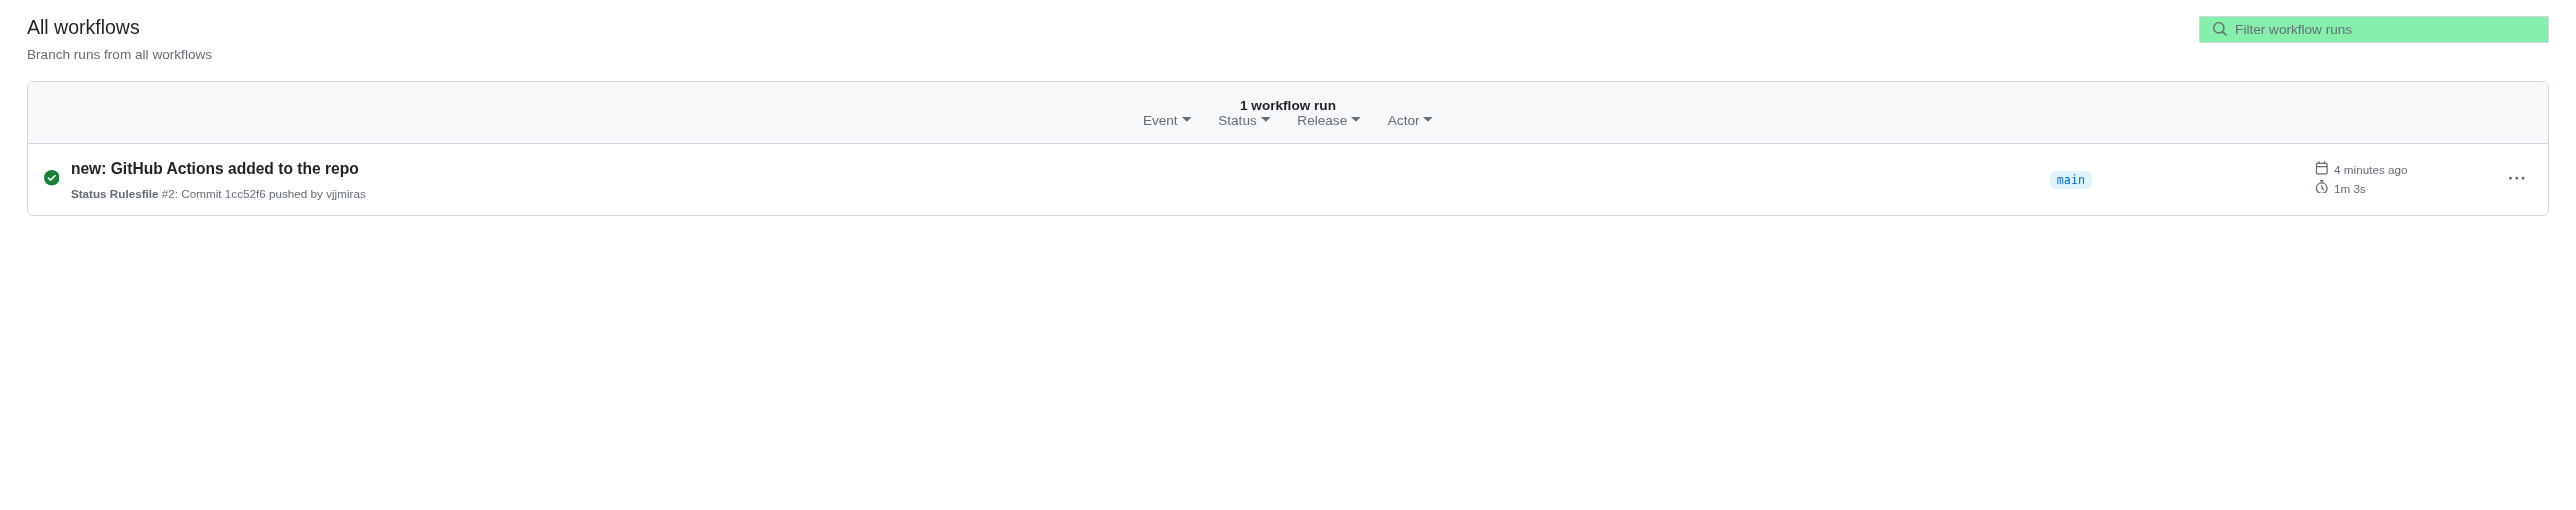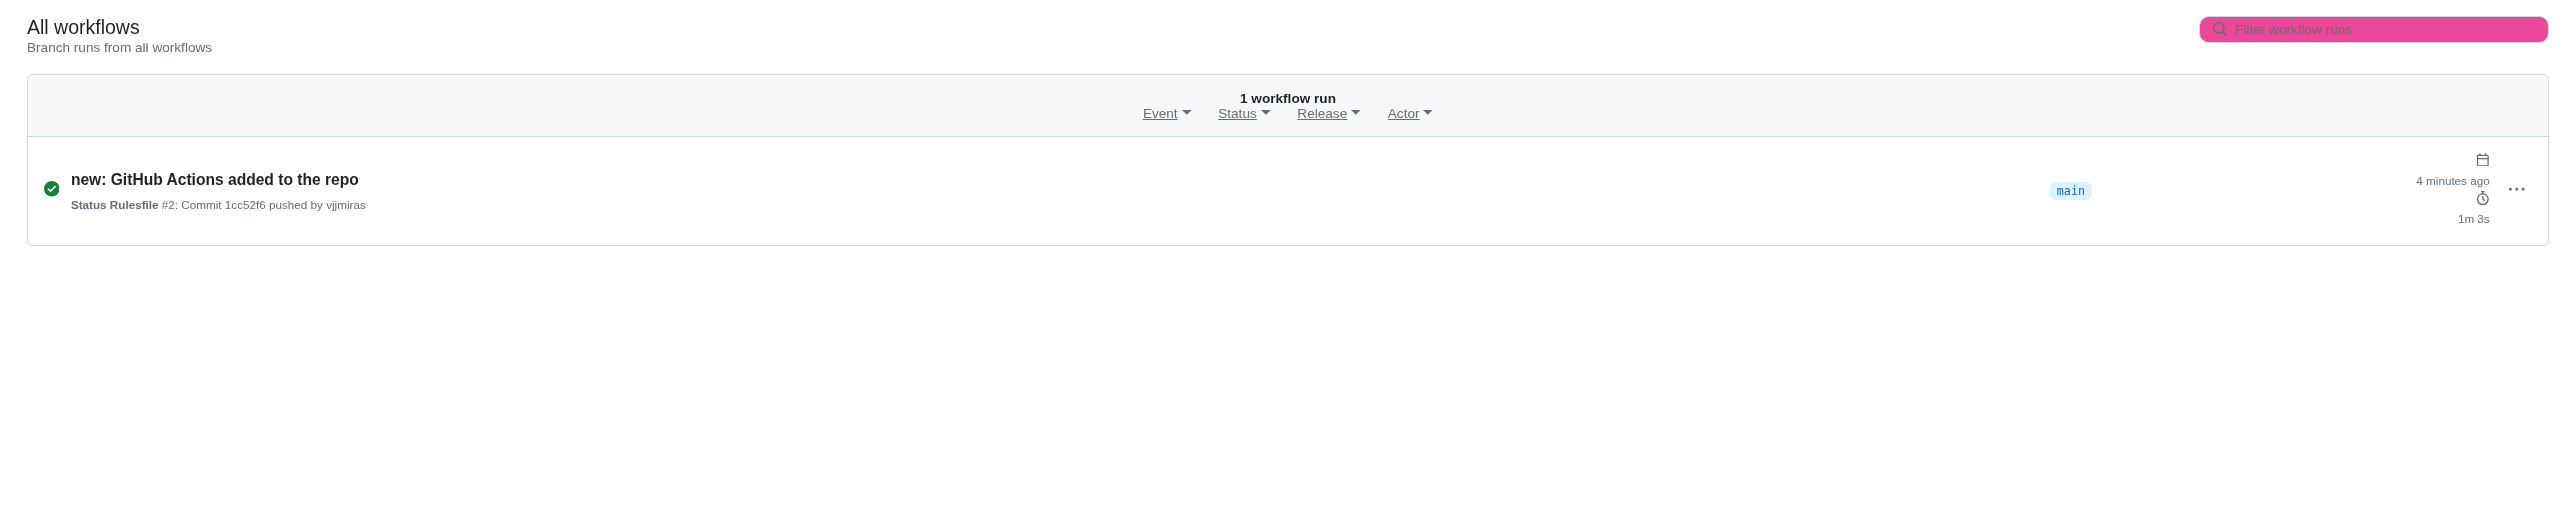--- a/index.html
+++ b/index.html
@@ -12,34 +12,34 @@
   .header-row {
     display: flex;
     justify-content: space-between;
     align-items: flex-start;
     margin-bottom: 19.5px;
   }
   .header-text h1 {
     font-size: 19.5px;
     font-weight: 400;
     color: #1f2328;
-    margin-bottom: 1px;
+    margin-bottom: 8px;
   }
   .header-text p {
     font-size: 13.6px;
     color: #656d76;
   }
   .search-box {
     display: flex;
     align-items: center;
     border: 1px solid #d0d7de;
-    border-radius: 10px;
+    border-radius: 0;
     padding: 4.9px 11.7px;
     width: 350px;
-    background: #ec4899;
+    background: #86efac;
   }
   .search-box svg { flex-shrink: 0; }
   .search-box input {
     border: none;
     outline: none;
     font-size: 13.6px;
     color: #1f2328;
     margin-left: 7.8px;
     width: 100%;
     background: transparent;
@@ -72,21 +72,20 @@
   .filter-btn {
     display: inline-flex;
     align-items: center;
     gap: 3.9px;
     background: none;
     border: none;
     font-size: 13.6px;
     color: #656d76;
     cursor: pointer;
     font-family: inherit;
-    text-decoration: underline;
   }
   .filter-btn svg { fill: #656d76; }
 
   .run-row {
     display: flex;
     align-items: center;
     padding: 15.6px;
     gap: 11.7px;
   }
   .status-col { flex-shrink: 0; }
@@ -117,24 +116,23 @@
     padding: 1.9px 6.8px;
     border-radius: 5.8px;
   }
   .meta-col {
     width: 175px;
     font-size: 11.7px;
     color: #656d76;
   }
   .meta-line {
     display: flex;
-    align-items: flex-end;
+    align-items: flex-start;
     gap: 5.8px;
     line-height: 1.6;
-    flex-direction: column;
   }
   .meta-line svg { flex-shrink: 0; }
   .actions-col {
     width: 31px;
     display: flex;
     justify-content: center;
   }
   .kebab {
     background: none;
     border: none;

